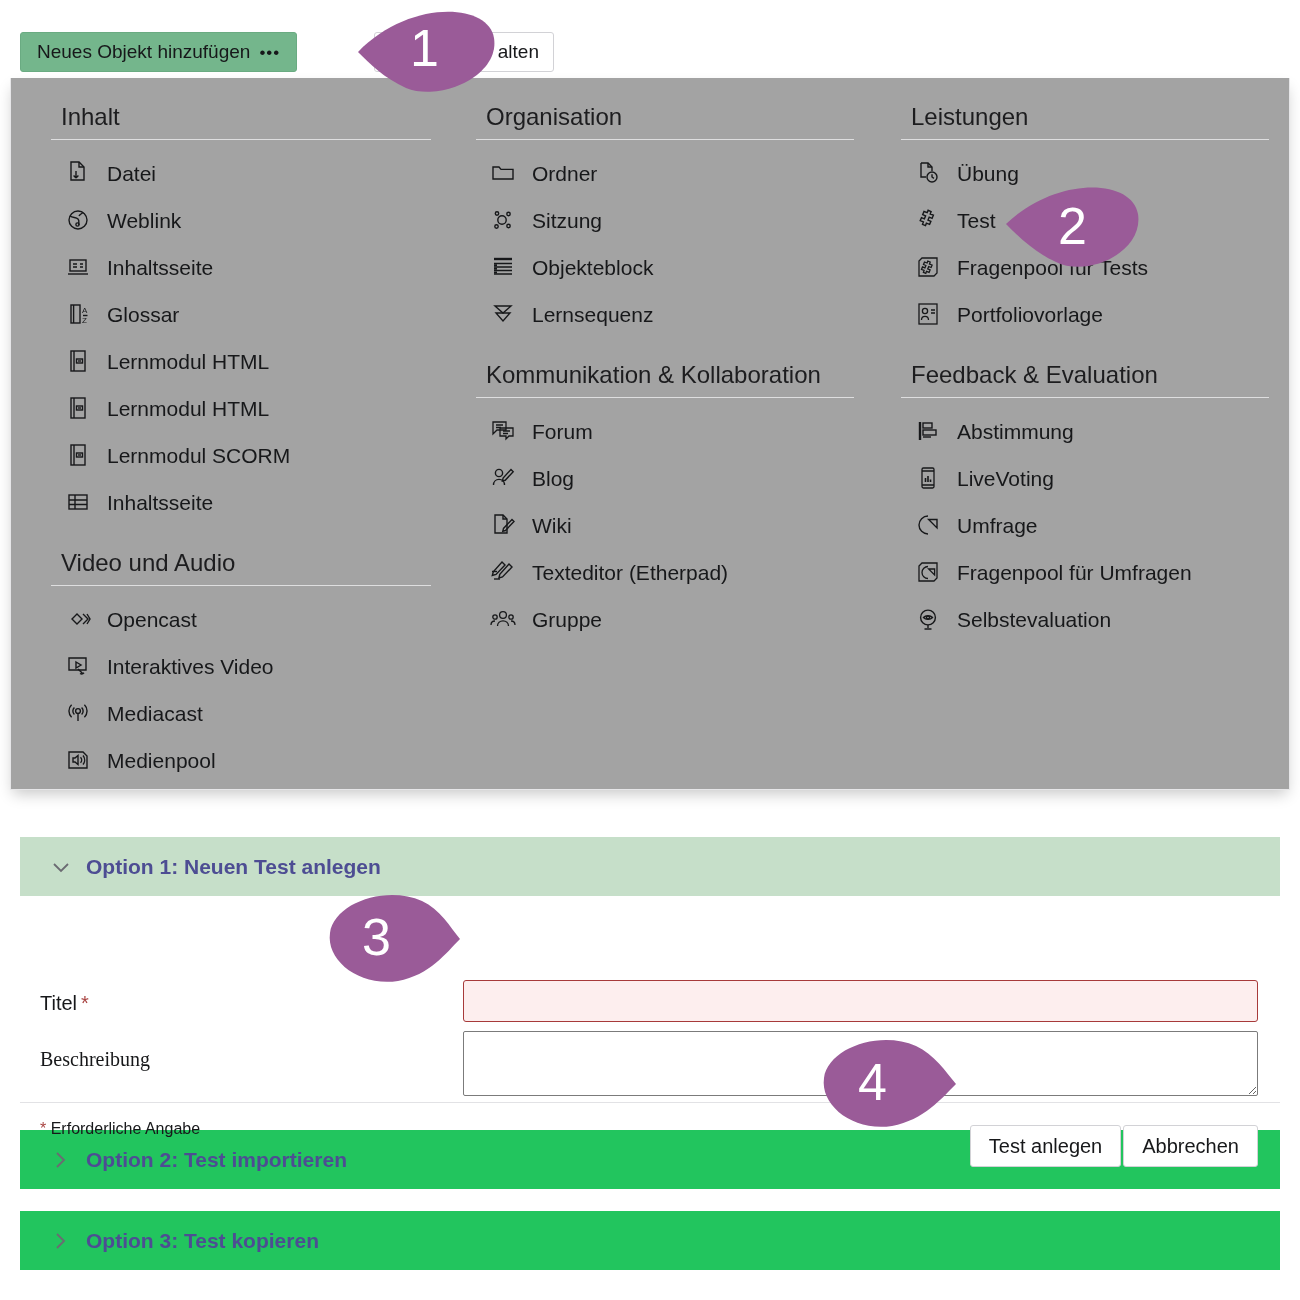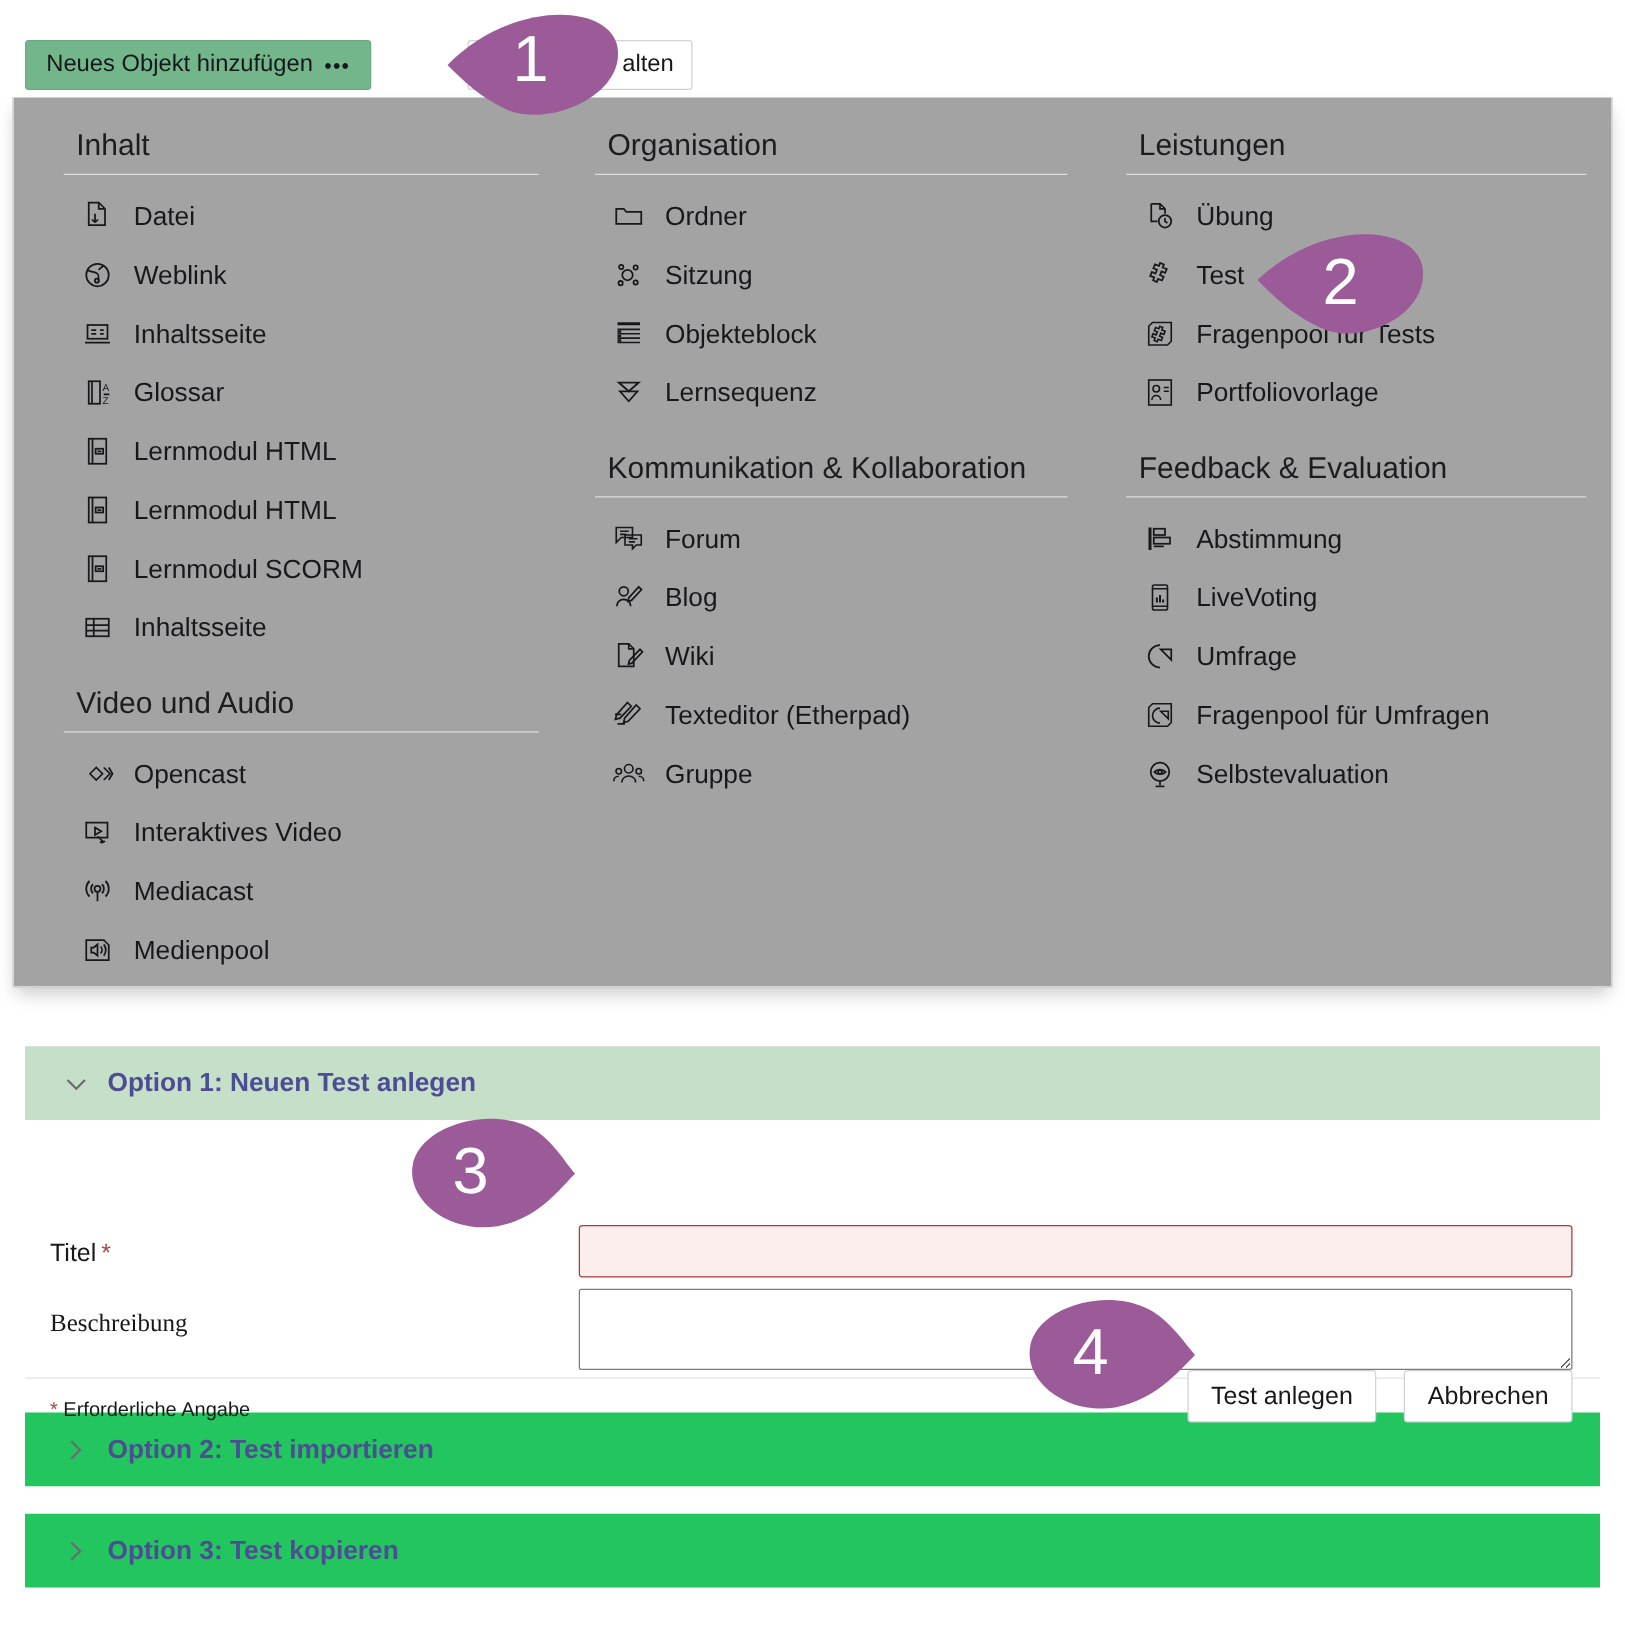--- a/index.html
+++ b/index.html
@@ -89,21 +89,21 @@
   .inp-desc{
     position:absolute;left:443px;top:135px;width:795px;height:65px;
     background:#fff;border:1px solid #7b7b7b;border-radius:2px;
     box-sizing:border-box;outline:none;font-size:19px;padding:6px 10px;
     resize:vertical;font-family:"Liberation Sans",sans-serif;
   }
   .req-note{position:absolute;left:20px;top:224px;font-size:16px;color:#17181a;}
   .req-note .star{color:#a94442;}
   .divider{position:absolute;left:0;top:206px;width:1260px;height:1px;background:#e2e2e5;}
 
-  .actions{position:absolute;right:22px;top:200px;display:flex;gap:22px;margin-left:22px;}
+  .actions{position:absolute;right:22px;top:229px;display:flex;gap:2px;margin-left:22px;}
   .btn{
     height:42px;padding:0 18px;display:flex;align-items:center;
     background:#fff;border:1px solid #d2d2d6;border-radius:3px;
     font-size:20px;color:#17181a;cursor:pointer;white-space:nowrap;
     box-sizing:border-box;
   }
 
   .opt-gap{height:22px;}
 
   

